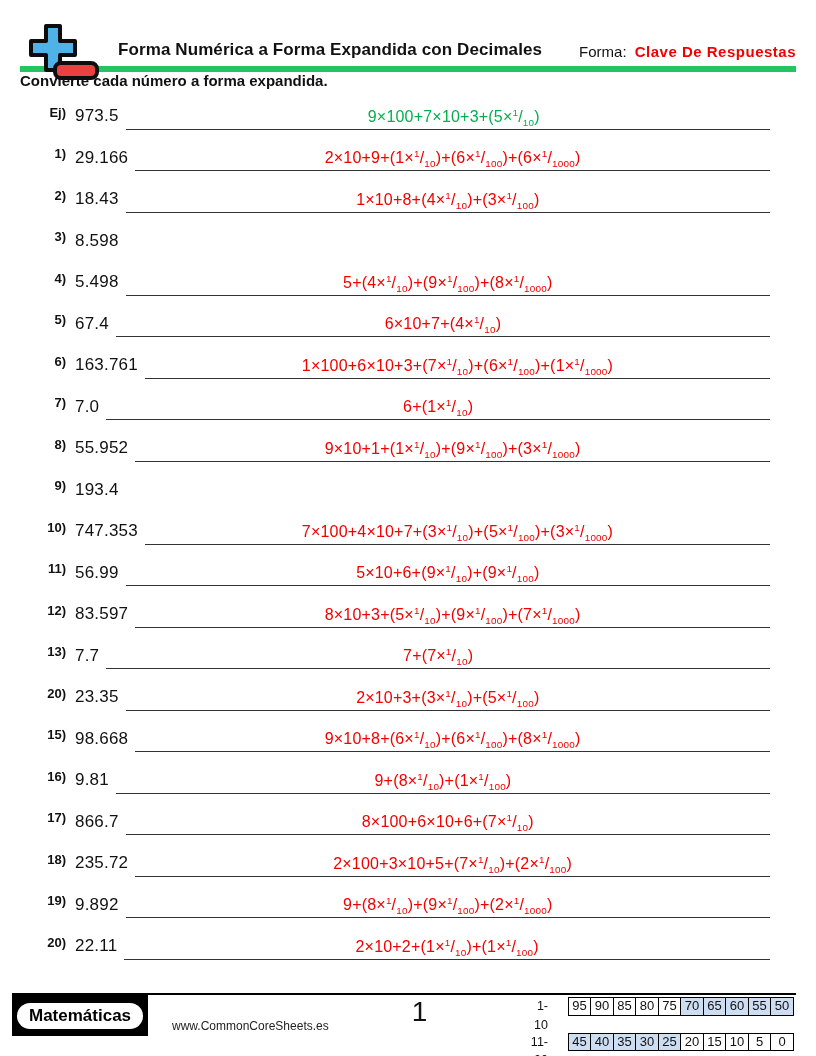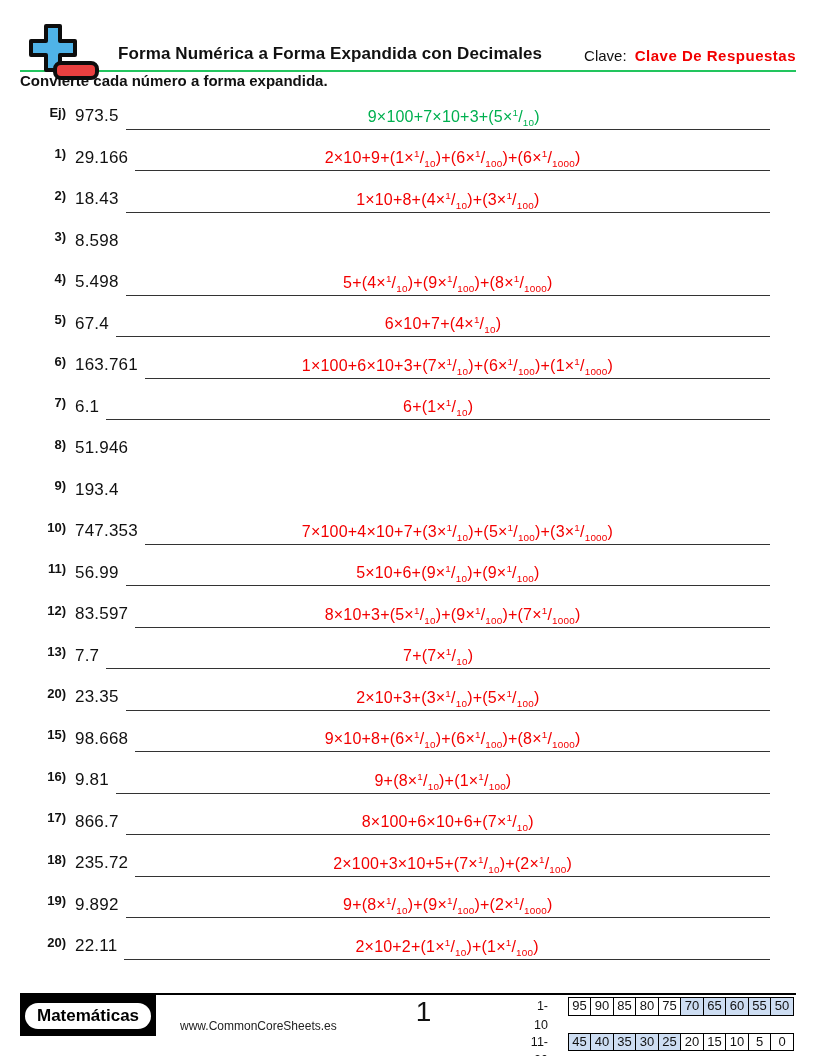--- a/index.html
+++ b/index.html
@@ -6,21 +6,21 @@
   html,body { background:#ffffff; }
   body { font-family:"Liberation Sans","DejaVu Sans",sans-serif; color:#111; }
   .page {
     position:relative; width:816px; height:1056px; margin:0 auto;
     background:#fff; overflow:hidden; padding:0 20px;
   }
 
   
   .header {
     position:relative; height:72px;
-    border-bottom:2px solid #22c55e;
+    border-bottom:6px solid #22c55e;
     display:flex; align-items:flex-end; justify-content:space-between;
     padding-left:98px; padding-bottom:6px;
   }
   .logo {
     position:absolute; left:6px; top:22px; width:80px; height:52px; z-index:2;
   }
   .worksheet-title { font-size:17px; font-weight:bold; letter-spacing:0.1px; }
   .name-area { font-size:15px; white-space:nowrap; }
   .name-label { font-weight:normal; }
   .answer-key { font-weight:bold; color:var(--answer-red,#f00); letter-spacing:0.5px; margin-left:4px; }
@@ -38,21 +38,21 @@
     border-bottom:1.8px solid #333;
     display:flex; justify-content:center; align-items:flex-end;
   }
   .ans { font-size:16px; color:var(--answer-red,#f00); padding-bottom:3px; white-space:nowrap; letter-spacing:0.2px; }
   .ans.example { color:var(--example-green,#00b050);margin-left:12px; }
   .frac sup { font-size:62%; vertical-align:super; line-height:0; }
   .frac sub { font-size:62%; vertical-align:sub;   line-height:0; }
 
   
   .footer {
-    position:absolute; left:20px; right:20px; top:993px; height:44px;
+    position:absolute; left:12px; right:20px; top:993px; height:44px;
     border-top:2.5px solid #000;
   }
   .brand-badge {
     position:absolute; left:0; top:0; background:#000; padding:4px 5px;
     height:41px; display:flex; align-items:center;
   }
   .brand-pill {
     background:#fff; border-radius:16px; padding:3px 12px;
     font-size:17px; font-weight:bold; color:#000; white-space:nowrap;
   }
@@ -77,21 +77,21 @@
 
   <div class="header">
     <div class="logo">
       <svg viewBox="0 0 80 60" width="80" height="60" aria-hidden="true">
         <path d="M20 4 h14 v15 h15 v14 h-15 v15 h-14 v-15 h-15 v-14 h15 z" fill="#4fb3e8" stroke="#0d0d0d" stroke-width="4" stroke-linejoin="round"></path>
         <rect x="29" y="41" width="42" height="15" rx="6" fill="#ea4040" stroke="#0d0d0d" stroke-width="4"></rect>
       </svg>
     </div>
     <div class="worksheet-title">Forma Numérica a Forma Expandida con Decimales</div>
     <div class="name-area">
-      <span class="name-label">Clave:</span>
+      <span class="name-label">Forma:</span>
       <span class="answer-key">Clave De Respuestas</span>
     </div>
   </div>
 
   <div class="instruction">Convierte cada número a forma expandida.</div>
 
   <div class="problems">
     <div class="prow">
       <span class="pnum">Ej)</span>
       <span class="pval">973.5</span>
@@ -140,29 +140,32 @@
     <div class="prow">
       <span class="pnum">6)</span>
       <span class="pval">163.761</span>
       <span class="ansline">
         <span class="ans">1×100+6×10+3+(7×<span class="frac"><sup>1</sup>/<sub>10</sub></span>)+(6×<span class="frac"><sup>1</sup>/<sub>100</sub></span>)+(1×<span class="frac"><sup>1</sup>/<sub>1000</sub></span>)</span>
       </span>
     </div>
 
     <div class="prow">
       <span class="pnum">7)</span>
-      <span class="pval">6.1</span>
+      <span class="pval">7.0</span>
       <span class="ansline">
         <span class="ans">6+(1×<span class="frac"><sup>1</sup>/<sub>10</sub></span>)</span>
       </span>
     </div>
 
     <div class="prow">
       <span class="pnum">8)</span>
-      <span class="pval">51.946</span>
+      <span class="pval">55.952</span>
+      <span class="ansline">
+        <span class="ans">9×10+1+(1×<span class="frac"><sup>1</sup>/<sub>10</sub></span>)+(9×<span class="frac"><sup>1</sup>/<sub>100</sub></span>)+(3×<span class="frac"><sup>1</sup>/<sub>1000</sub></span>)</span>
+      </span>
     </div>
 
     <div class="prow">
       <span class="pnum">9)</span>
       <span class="pval">193.4</span>
     </div>
 
     <div class="prow">
       <span class="pnum">10)</span>
       <span class="pval">747.353</span>

